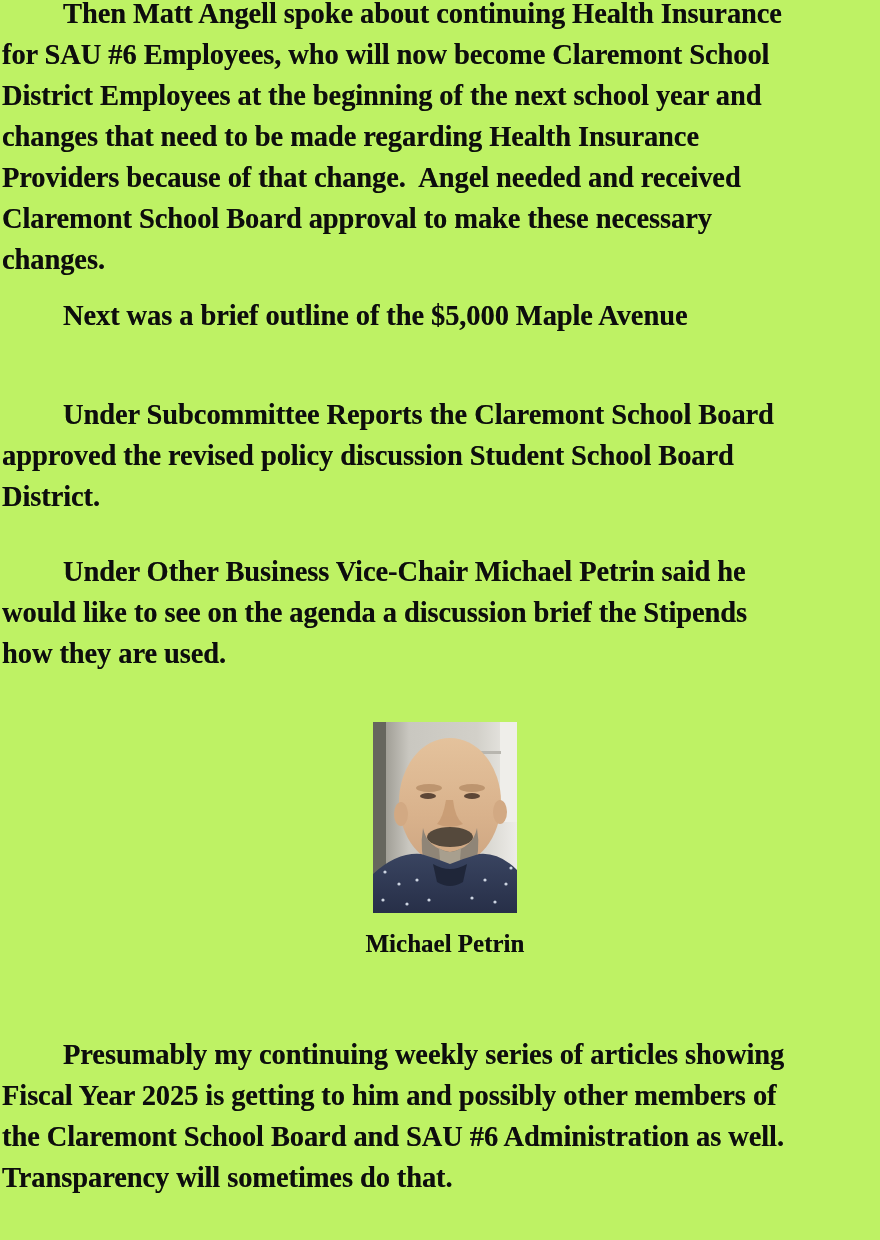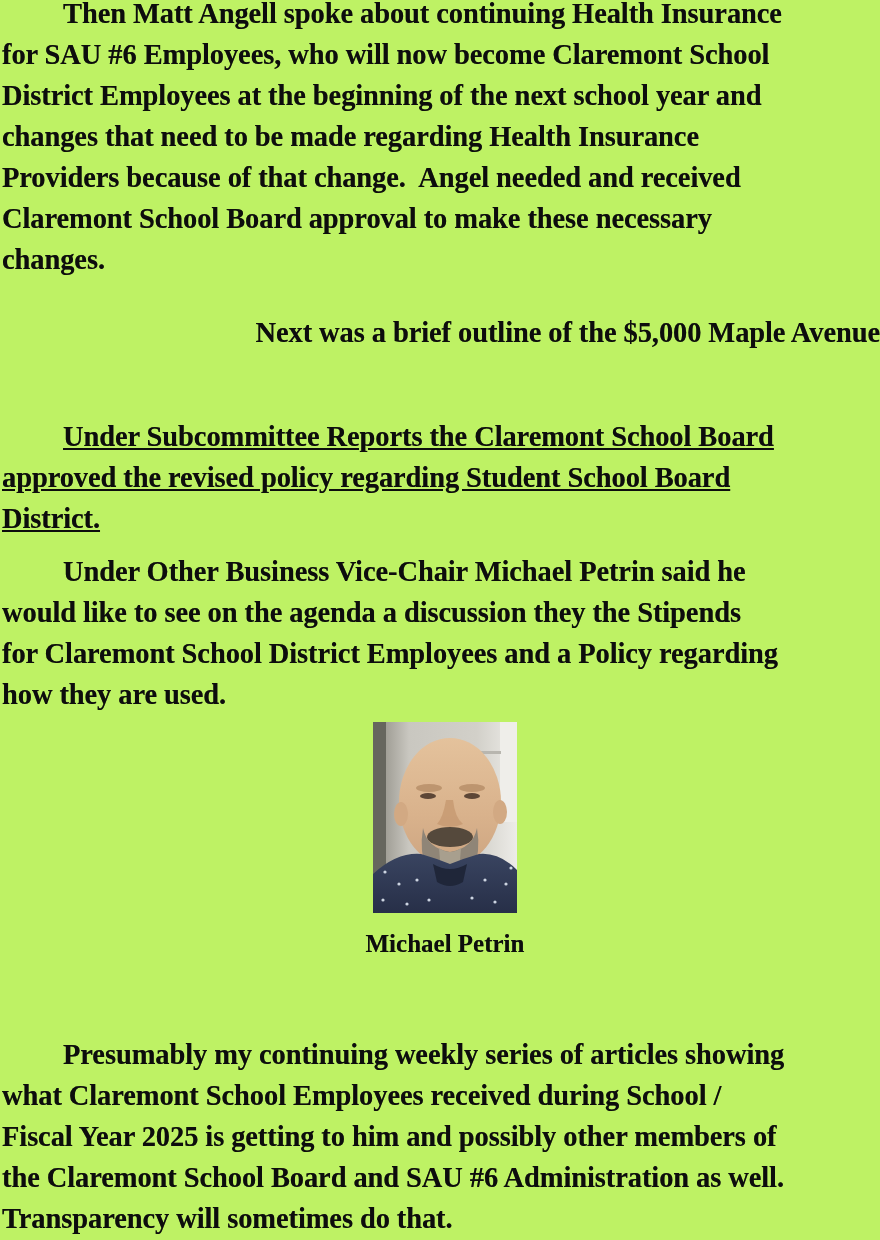--- a/index.html
+++ b/index.html
@@ -16,22 +16,22 @@
   .para { position: absolute; left: 2px; right: 0; }
   .line {
     white-space: pre;
     font-size: 28.5px;
     line-height: 41px;
     letter-spacing: -0.1px;
     text-shadow: 0 0 0.6px rgba(0,0,0,0.5);
   }
   .line.first { padding-left: 61px; }
   #p1 { top: -7px; }
-  #p2 { top: 312px; text-align: right; }
-  #p3 { top: 416px; text-decoration: underline; }
+  #p2 { top: 295px; }
+  #p3 { top: 394px; }
   #p4 { top: 551px; }
   #p5 { top: 1034px; }
   .figure {
     position: absolute;
     top: 722px;
     left: 373px;
     width: 144px;
     height: 191px;
   }
   .photo { display: block; width: 144px; height: 191px; }
@@ -62,28 +62,27 @@
     <div class="line">Claremont School Board approval to make these necessary</div>
     <div class="line">changes.</div>
   </div>
 
   <div class="para" id="p2">
     <div class="line first">Next was a brief outline of the $5,000 Maple Avenue</div>
   </div>
 
   <div class="para" id="p3">
     <div class="line first">Under Subcommittee Reports the Claremont School Board</div>
-    <div class="line">approved the revised policy regarding Student School Board</div>
+    <div class="line">approved the revised policy discussion Student School Board</div>
     <div class="line">District.</div>
   </div>
 
   <div class="para" id="p4">
     <div class="line first">Under Other Business Vice-Chair Michael Petrin said he</div>
-    <div class="line">would like to see on the agenda a discussion they the Stipends</div>
-    <div class="line">for Claremont School District Employees and a Policy regarding</div>
+    <div class="line">would like to see on the agenda a discussion brief the Stipends</div>
     <div class="line">how they are used.</div>
   </div>
 
   <div class="figure">
     <svg class="photo" viewBox="0 0 144 191" xmlns="http://www.w3.org/2000/svg">
       <defs>
         <linearGradient id="bgGrad" x1="0" y1="0" x2="1" y2="0">
           <stop offset="0" stop-color="#8a887f"></stop>
           <stop offset="0.25" stop-color="#c9c7c0"></stop>
           <stop offset="0.72" stop-color="#d2d0c9"></stop>
@@ -144,19 +143,18 @@
         <circle cx="133" cy="162" r="1.6"></circle>
         <circle cx="138" cy="146" r="1.6"></circle>
       </g>
     </svg>
   </div>
 
   <div class="caption">Michael Petrin</div>
 
   <div class="para" id="p5">
     <div class="line first">Presumably my continuing weekly series of articles showing</div>
-    <div class="line">what Claremont School Employees received during School /</div>
     <div class="line">Fiscal Year 2025 is getting to him and possibly other members of</div>
     <div class="line">the Claremont School Board and SAU #6 Administration as well.</div>
     <div class="line">Transparency will sometimes do that.</div>
   </div>
 
 </div>
 
 </body></html>

